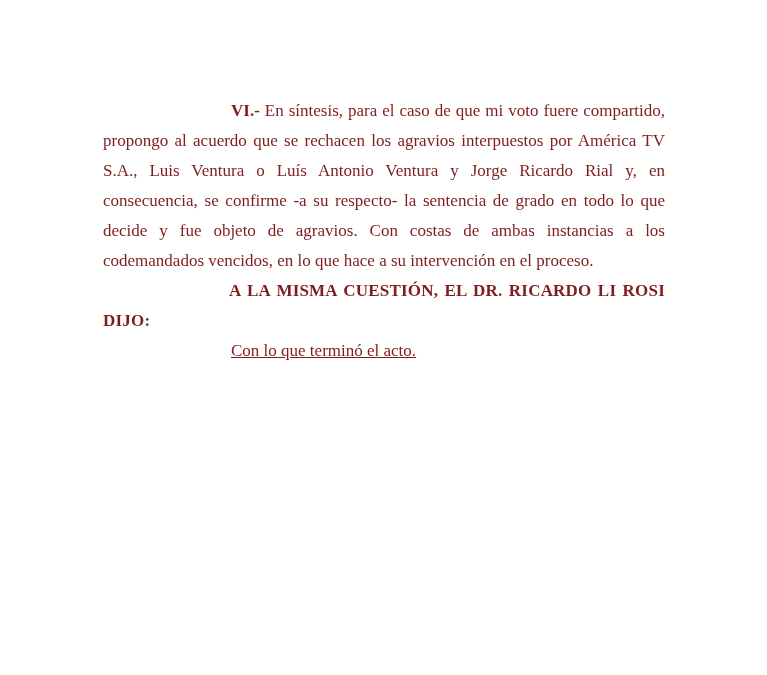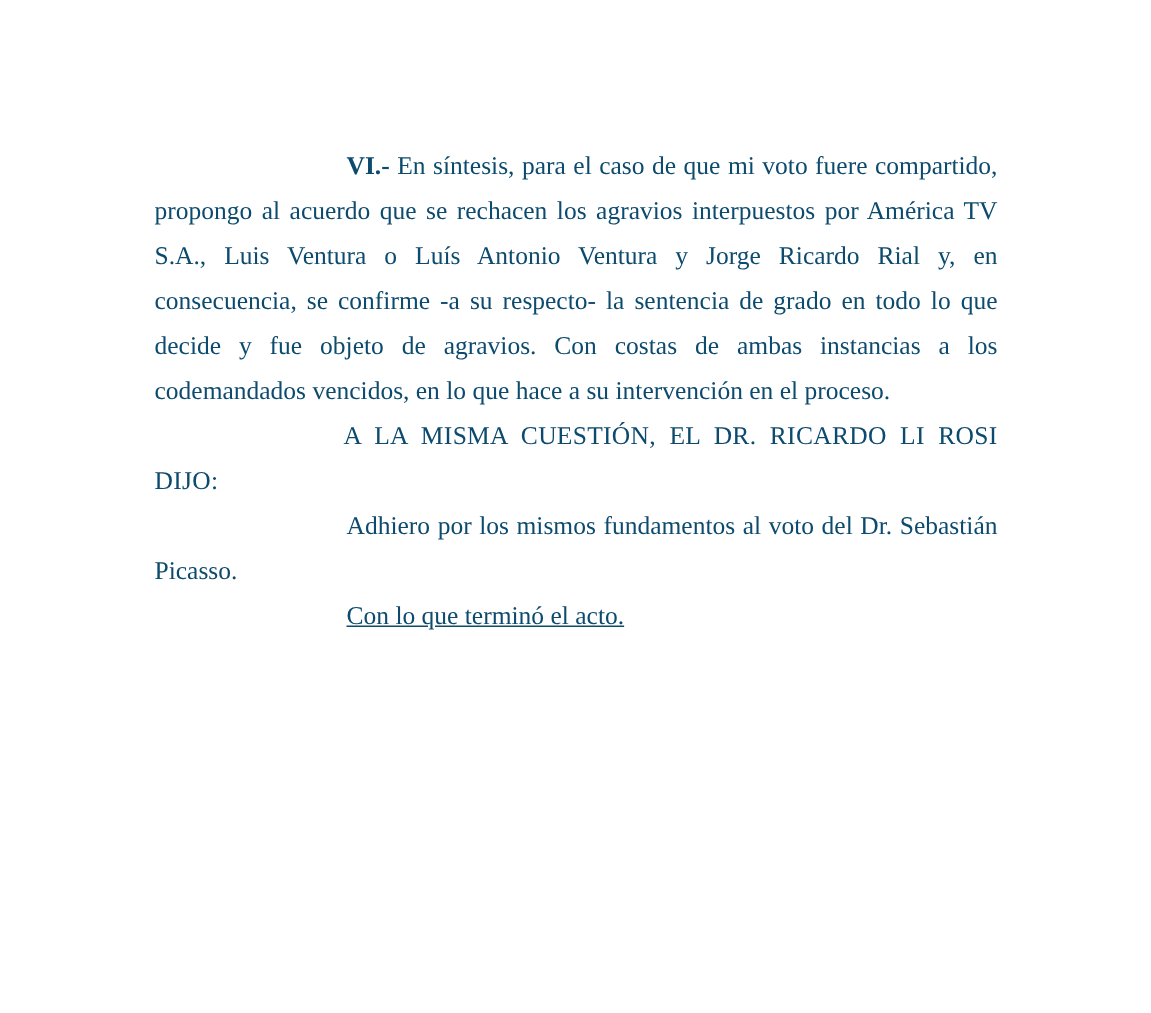--- a/index.html
+++ b/index.html
@@ -28,27 +28,27 @@
   }
   p.para {
     margin: 0;
     padding: 0;
     font-size: 17px;
     line-height: 30px;
     text-align: justify;
     text-justify: inter-word;
     -webkit-hyphens: none;
     hyphens: none;
-    color: #0c4a6e;
+    color: #7f1d1d;
   }
   p.indented {
     text-indent: 128px;
   }
   p.heading {
-    font-weight: normal;
+    font-weight: bold;
     text-indent: 126px;
     letter-spacing: 0.2px;
   }
   p.last-line-natural {
     text-align: left;
     text-decoration: underline;
   }
   .runon { display: inline; }
   .marker { font-weight: bold; }
 </style>
@@ -57,18 +57,17 @@
 
 <div class="page">
   <div class="text-block">
 
     <p class="para indented"><span class="marker">VI.-</span><span class="runon"> En síntesis, para el caso de que mi voto fuere compartido, propongo al acuerdo que se rechacen los agravios interpuestos por América TV S.A., Luis Ventura o Luís Antonio Ventura y Jorge Ricardo Rial y, en consecuencia, se confirme -a su respecto- la sentencia de grado en todo lo que decide y fue objeto de agravios. Con costas de ambas instancias a los codemandados vencidos, en lo que hace a su intervención en el proceso.</span></p>
 
     <p class="para indented heading">A LA MISMA CUESTIÓN, EL DR. RICARDO LI ROSI DIJO:</p>
 
 
 
-    <p class="para indented">Adhiero por los mismos fundamentos al voto del Dr. Sebastián Picasso.</p>
 
     <p class="para indented last-line-natural">Con lo que terminó el acto.</p>
 
   </div>
 </div>
 
 </body></html>

